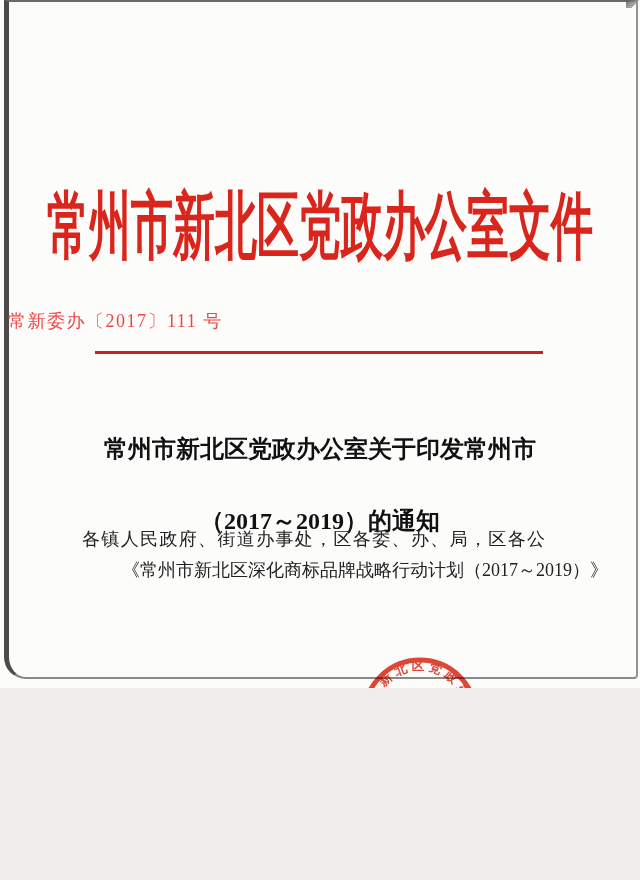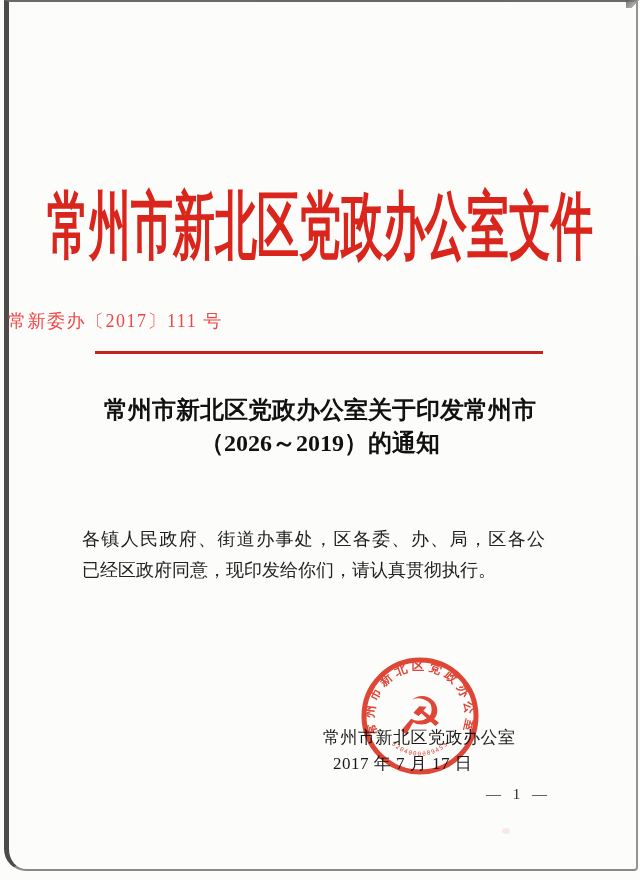--- a/index.html
+++ b/index.html
@@ -1,18 +1,18 @@
 <!DOCTYPE html>
 <html><head>
 <meta charset="utf-8">
 <style>
   html,body{margin:0;padding:0;background:#efeeec;}
   .scan{
     position:relative;
-    width:640px;height:880px;
+    width:640px;height:688px;
     background:#fcfcfb;
     overflow:hidden;
     font-family:"Liberation Serif","DejaVu Serif",serif;
     color:#1c1c1c;
   }
   
   .paper-edge{
     position:absolute;left:4px;top:0;right:2px;bottom:9px;
     border-left:5px solid #4d4b49;
     border-top:2px solid rgba(70,68,66,.8);
@@ -41,21 +41,21 @@
   }
   .red-rule{
     position:absolute;left:95px;top:351px;width:448px;height:3px;
     background:#c2241d;
   }
   .notice-title{
     position:absolute;left:0;top:394px;width:100%;
     text-align:center;font-weight:bold;font-size:24px;line-height:33px;
     color:#111;
   }
-  .notice-title div{white-space:nowrap;}
+  .notice-title div{white-space:nowrap;margin-top:39px;}
   .body-block{
     position:absolute;left:82px;top:524px;width:463px;
     font-size:18px;line-height:30.5px;color:#222;
   }
   .body-line{white-space:nowrap;height:30.5px;}
   .body-line.justify{text-align:justify;text-align-last:justify;white-space:normal;overflow:hidden;}
   .body-line.indent{padding-left:40px;}
   .sig-org{
     position:absolute;left:323px;top:726px;
     font-size:17px;letter-spacing:.5px;white-space:nowrap;color:#1a1a1a;
@@ -99,26 +99,26 @@
   <div class="scan-speck"></div>
 
   <h1 class="masthead">常州市新北区党政办公室文件</h1>
 
   <div class="doc-number">常新委办〔2017〕111 号</div>
 
   <div class="red-rule"></div>
 
   <div class="notice-title">
     <div>常州市新北区党政办公室关于印发常州市</div>
-    <div>（2026～2019）的通知</div>
+    <div>（2017～2019）的通知</div>
   </div>
 
   <div class="body-block">
     <div class="body-line justify">各镇人民政府、街道办事处，区各委、办、局，区各公司、直属</div>
-    <div class="body-line">已经区政府同意，现印发给你们，请认真贯彻执行。</div>
+    <div class="body-line indent">《常州市新北区深化商标品牌战略行动计划（2017～2019）》</div>
   </div>
 
   <div class="sig-org">常州市新北区党政办公室</div>
 
   <div class="sig-date">2017 年 7 月 17 日</div>
 
   <svg class="seal" viewBox="0 0 124 124" width="124" height="124">
     <defs>
       <path id="seal-arc-top" d="M 18.8 77.7 A 46 46 0 1 1 105.2 77.7" fill="none"></path>
       <path id="seal-arc-bottom" d="M 27.4 82 A 40 40 0 0 0 96.6 82" fill="none"></path>

